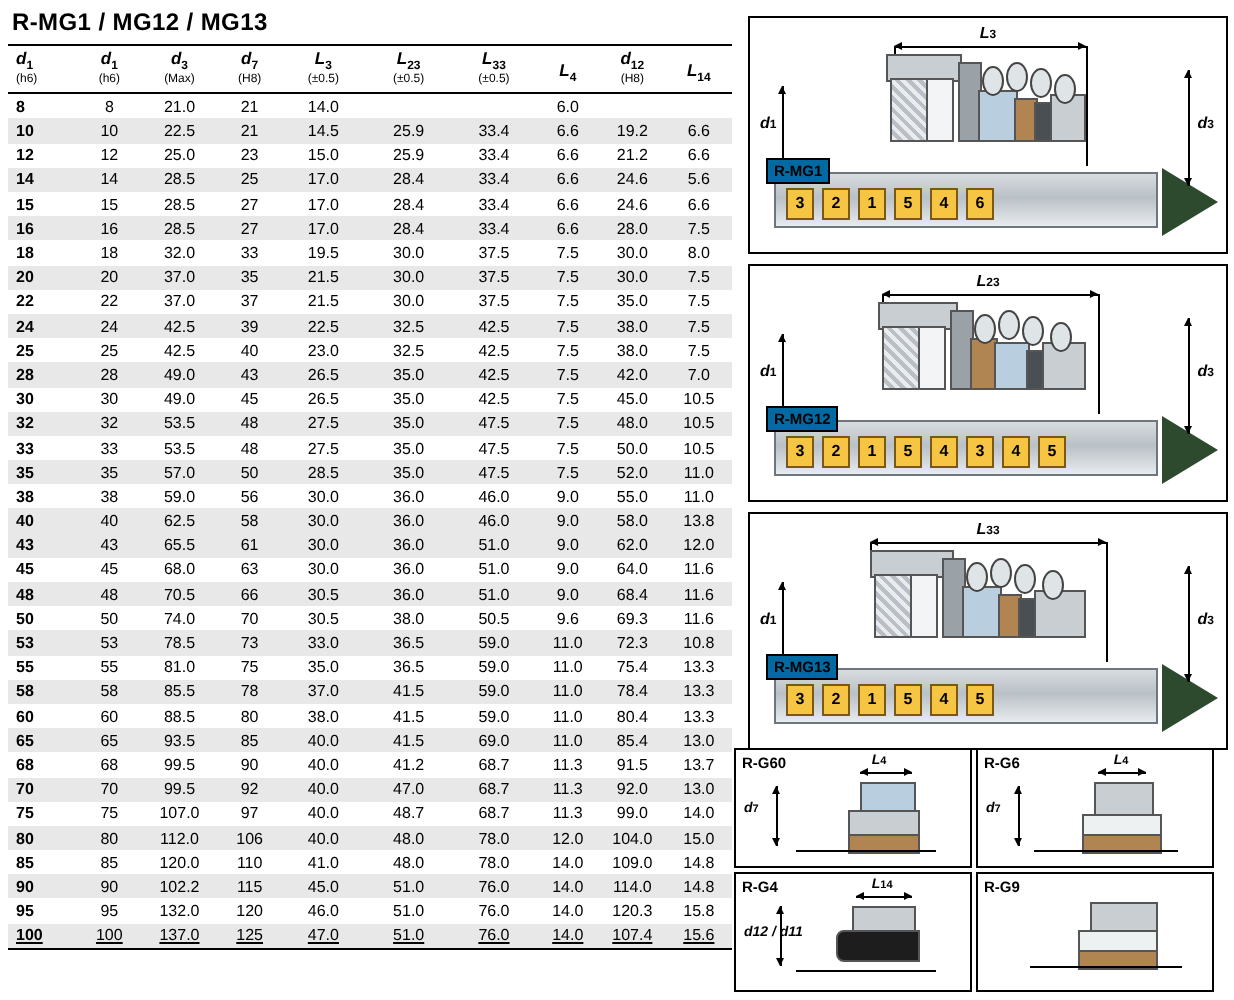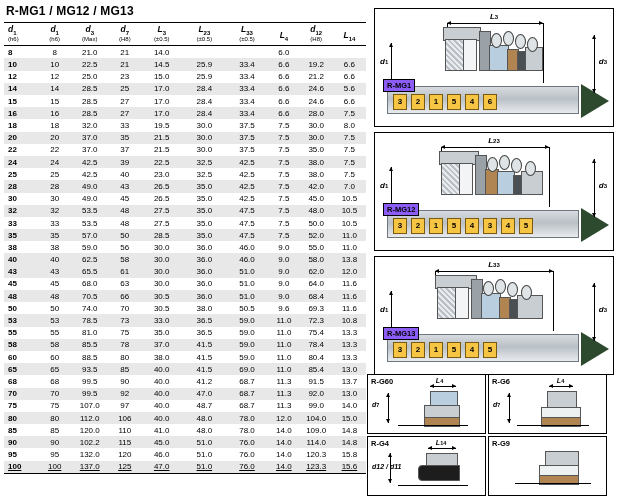--- a/index.html
+++ b/index.html
@@ -61,21 +61,21 @@
 
   
   .diagrams{position:absolute;left:374px;top:8px;width:238px;}
   .dia{
     position:relative;width:238px;height:117px;
     background:#ffffff;border:1px solid #000;margin-bottom:5px;
     overflow:hidden;
   }
   .tag{
     position:absolute;left:8px;bottom:34px;
-    background:#8b5cf6;border:1px solid #000;
+    background:#0369a1;border:1px solid #000;
     font-size:7.5px;font-weight:bold;padding:1px 3px;
     z-index:9;
   }
   .dimtop{
     position:absolute;top:3px;left:50%;transform:translateX(-50%);
     font-size:8px;font-style:italic;font-weight:bold;
   }
   .dimtop .sub{font-size:6px;font-style:normal;}
   .dimleft{
     position:absolute;left:5px;top:48px;
@@ -618,21 +618,21 @@
           </tr>
           <tr class="alt">
             <td class="first">100</td>
             <td>100</td>
             <td>137.0</td>
             <td>125</td>
             <td>47.0</td>
             <td>51.0</td>
             <td>76.0</td>
             <td>14.0</td>
-            <td>123.3</td>
+            <td>107.4</td>
             <td>15.6</td>
           </tr>
         </tbody>
     </table>
   </div>
 
   <div class="diagrams">
 
     <div class="dia">
       <div class="dimtop">L<span class="sub">3</span></div>

